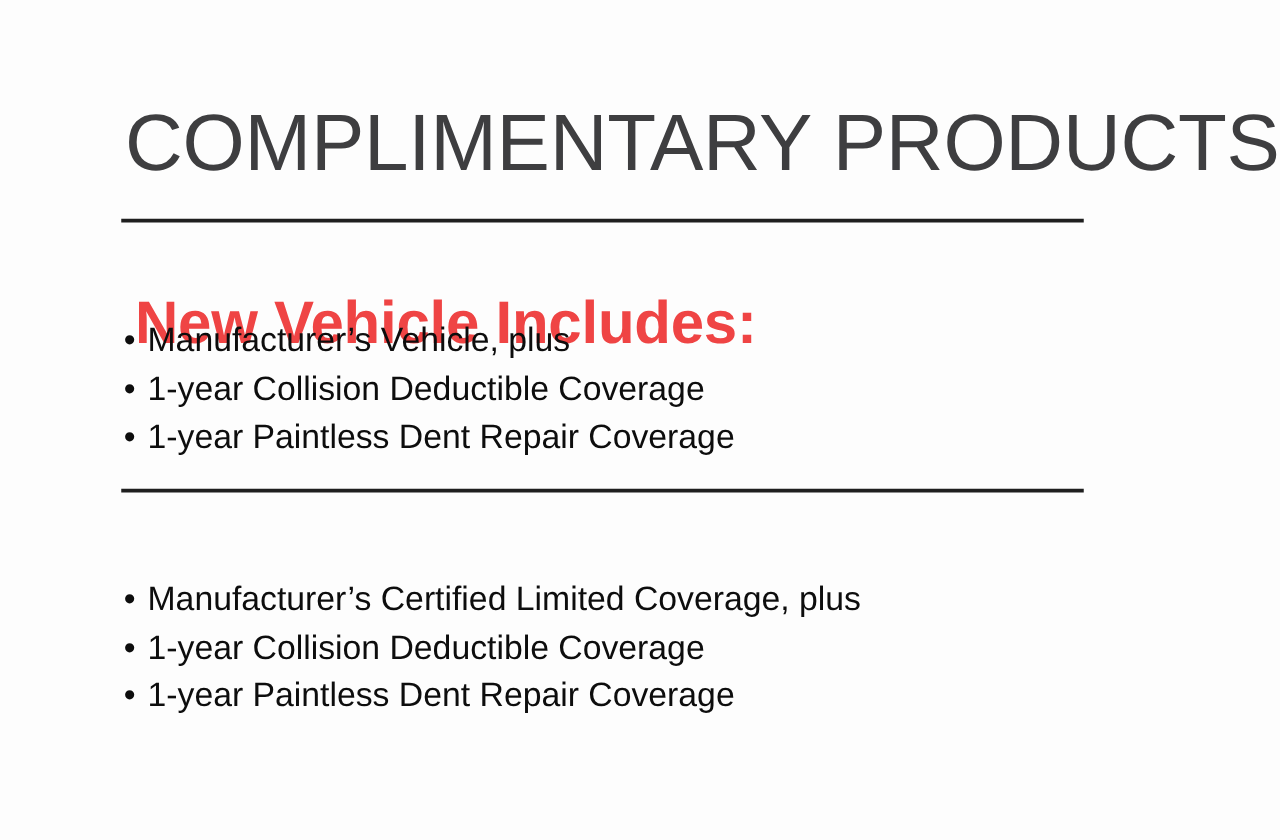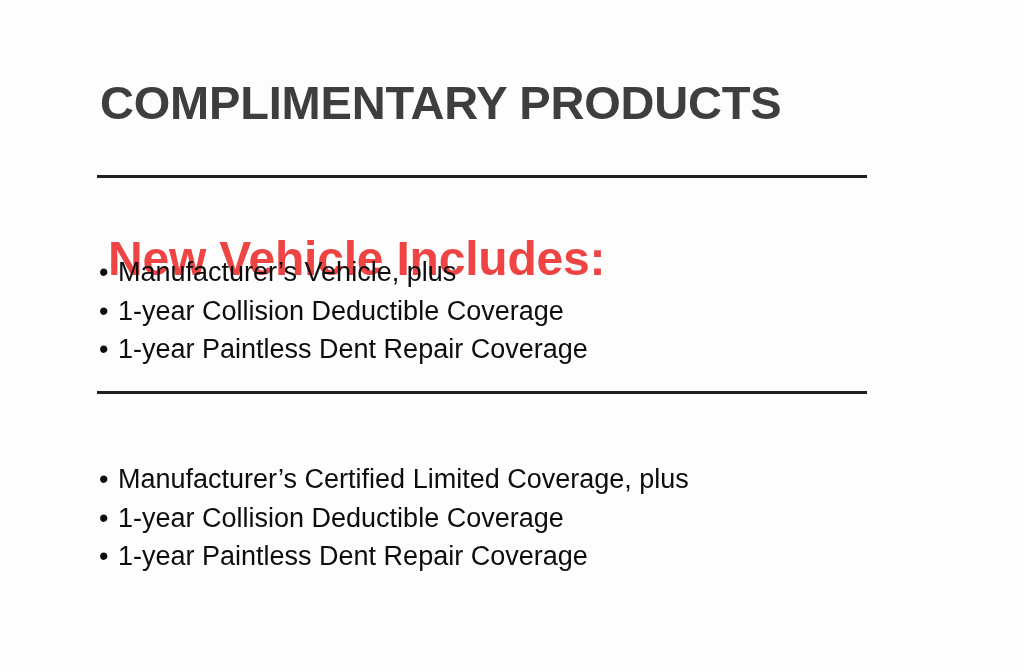--- a/index.html
+++ b/index.html
@@ -15,23 +15,23 @@
     overflow: hidden;
   }
   .page {
     position: absolute;
     inset: 0;
   }
   .main-title {
     position: absolute;
     left: 100px;
     top: 43px;
-    font-size: 47px;
+    font-size: 64px;
     line-height: 57px;
-    font-weight: bold;
+    font-weight: normal;
     color: #3e3e40;
     letter-spacing: -0.2px;
     white-space: nowrap;
   }
   .main-title .title-line {
     display: block;
   }
   .rule {
     position: absolute;
     left: 97px;

